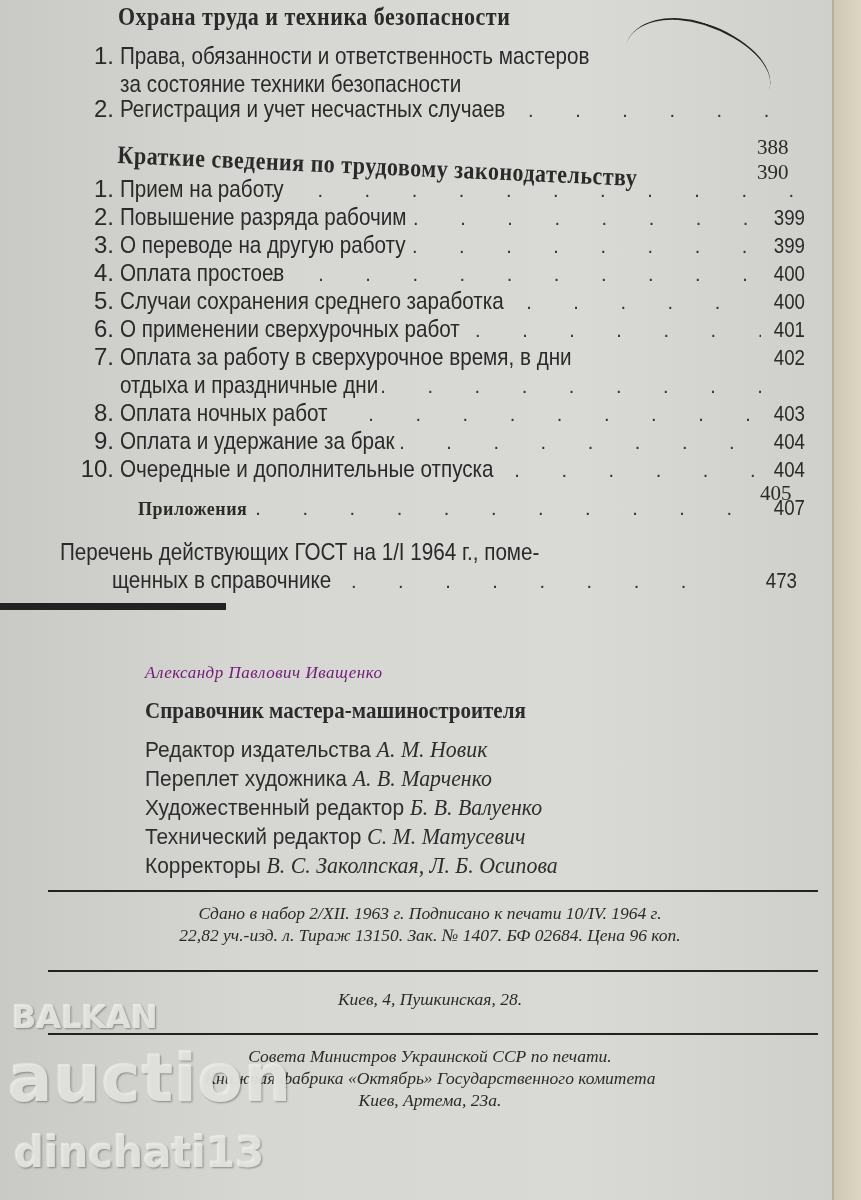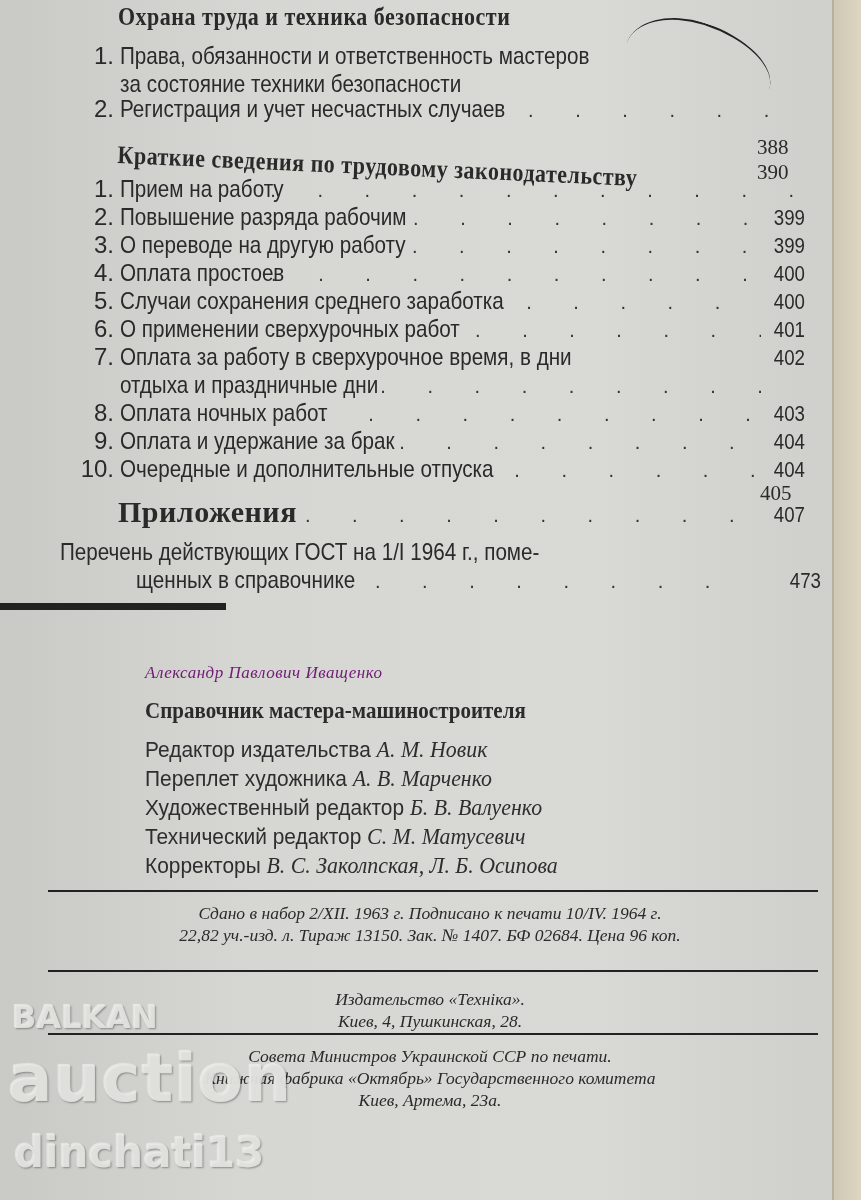--- a/index.html
+++ b/index.html
@@ -134,28 +134,28 @@
   </div>
   <div class="row" style="top:455px;justify-content:flex-end;">
     <span class="num">10.</span>
     <span class="txt">Очередные и дополнительные отпуска</span>
     <span class="dots">. . . . . . .</span>
     <span class="pg">404</span>
   </div>
   <div style="position:absolute;left:760px;top:481px;font-size:21px;">405</div>
 
   <div class="row" style="top:495px;left:118px;width:687px;">
-    <span class="h" style="position:static;transform:none;font-size:30px;">Приложения</span>
+    <span class="h" style="position:static;transform:none;font-size:18px;margin-left:20px;">Приложения</span>
     <span class="dots" style="margin-left:8px;">. . . . . . . . . . . . . . .</span>
     <span class="pg">407</span>
   </div>
   <div class="row" style="top:538px;left:60px;width:745px;">
     <span class="txt">Перечень действующих ГОСТ на 1/I 1964 г., поме-</span>
   </div>
-  <div class="row" style="top:566px;left:136px;width:685px;gap:24px;">
+  <div class="row" style="top:566px;left:112px;width:685px;gap:24px;">
     <span class="txt">щенных в справочнике</span>
     <span class="dots">. . . . . . . . . .</span>
     <span class="pg">473</span>
   </div>
 </div>
 
 <div class="rule" style="left:0;top:603px;width:226px;height:7px;"></div>
 
 <div class="imprint">
   <div class="author">Александр Павлович Иващенко</div>
@@ -169,21 +169,20 @@
   </div>
 
   <div class="rule" style="left:48px;top:890px;width:770px;height:2px;"></div>
   <div class="pub" style="top:902px;">
     <div>Сдано в набор 2/XII. 1963 г. Подписано к печати 10/IV. 1964 г.</div>
     <div>22,82 уч.-изд. л. Тираж 13150. Зак. № 1407. БФ 02684. Цена 96 коп.</div>
   </div>
   <div class="rule" style="left:48px;top:970px;width:770px;height:2px;"></div>
 
   <div class="pub" style="top:988px;">
-    <div>Издательство «Техніка».</div>
     <div>Киев, 4, Пушкинская, 28.</div>
   </div>
   <div class="rule" style="left:48px;top:1033px;width:770px;height:2px;"></div>
 
   <div class="pub" style="top:1045px;">
     <div>Совета Министров Украинской ССР по печати.</div>
     <div>Книжная фабрика «Октябрь» Государственного комитета</div>
     <div>Киев, Артема, 23а.</div>
   </div>
 </div>

